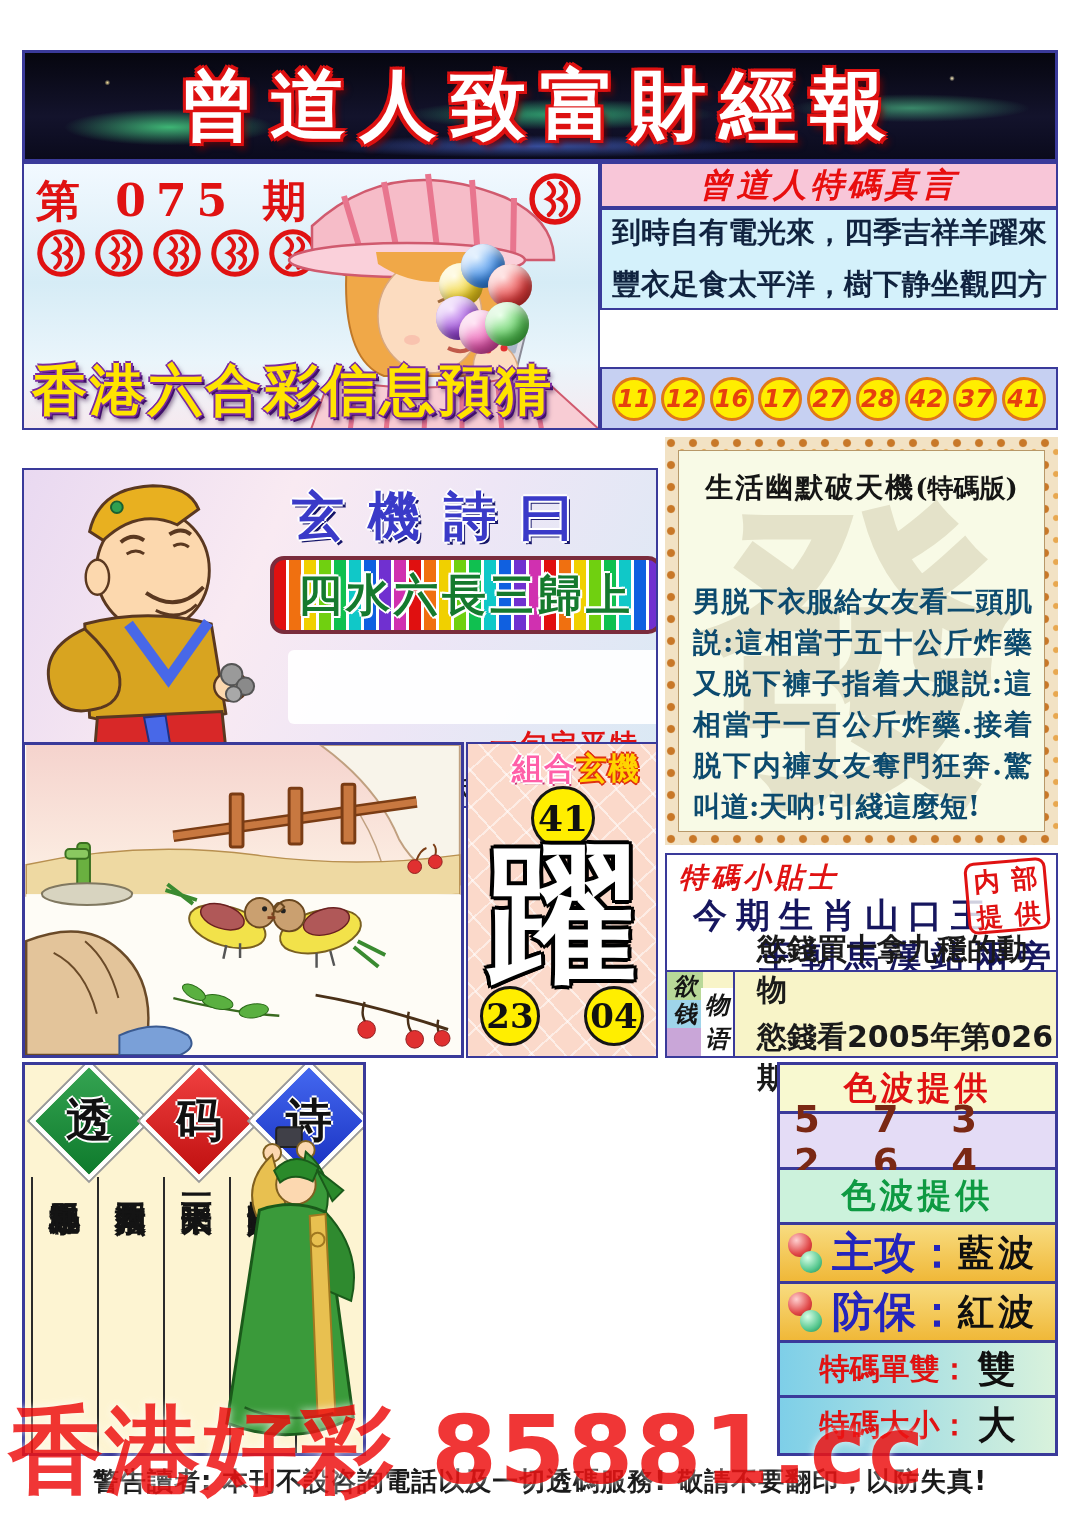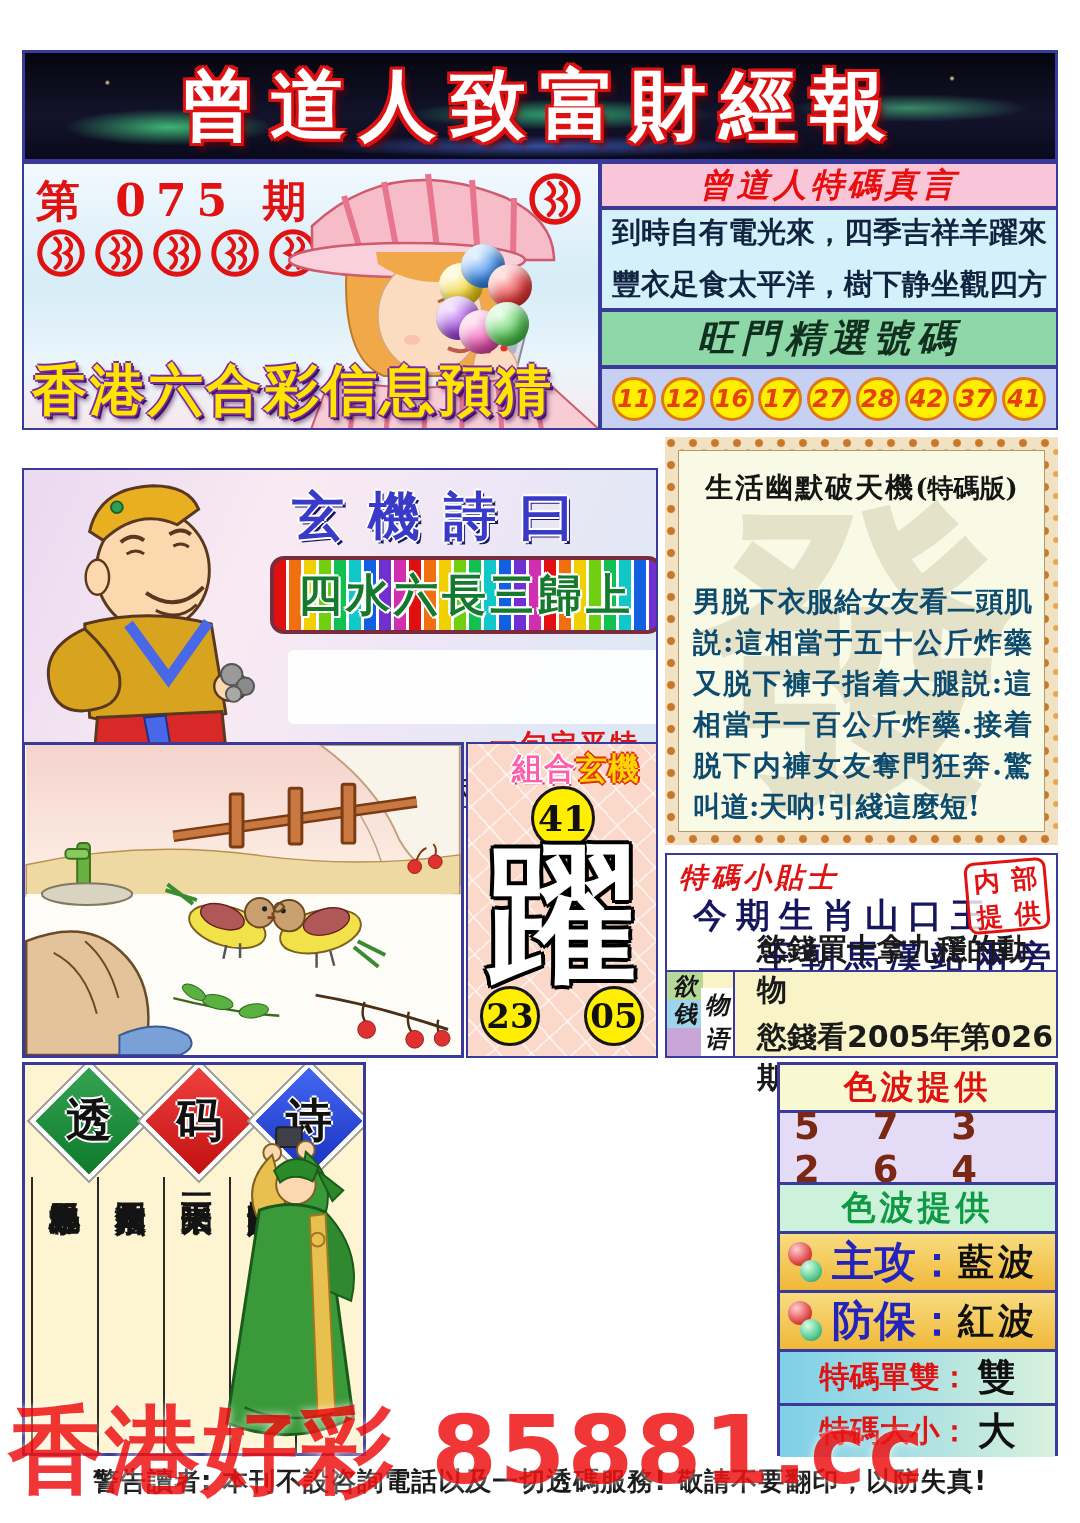--- a/index.html
+++ b/index.html
@@ -149,21 +149,21 @@
     color:#111;font-weight:bold;font-size:35px;display:flex;align-items:center;justify-content:center;}
   #luckyInner{position:absolute;width:100%;top:146px;text-align:center;color:#e01212;font-weight:bold;font-size:44px;letter-spacing:18px;white-space:nowrap;}
   #luckyL1{position:absolute;width:100%;top:216px;text-align:center;color:#141414;font-weight:bold;font-size:38px;letter-spacing:12px;white-space:nowrap;}
   #luckyL2{position:absolute;width:100%;top:280px;text-align:center;color:#141414;font-weight:bold;font-size:38px;letter-spacing:12px;white-space:nowrap;}
   #luckyGift{position:absolute;width:100%;top:340px;text-align:center;color:#e01212;font-weight:bold;font-size:42px;letter-spacing:10px;white-space:nowrap;}
 
   
   #stack{left:777px;top:1062px;width:281px;height:394px;display:flex;flex-direction:column;background:#fff;}
   .srow{border-bottom:3px solid #3a3a9a;display:flex;align-items:center;justify-content:center;box-sizing:border-box;}
   #sr0{height:50px;background:#f8f9d0;color:#e01212;font-weight:bold;font-size:33px;letter-spacing:4px;}
-  #sr1{height:72px;background:#e4dcf6;color:#7a2814;font-weight:bold;font-size:37px;letter-spacing:20px;padding-left:14px;}
+  #sr1{height:56px;background:#e4dcf6;color:#7a2814;font-weight:bold;font-size:37px;letter-spacing:20px;padding-left:14px;}
   #sr2{height:56px;background:#ccf2dc;color:#0e9a42;font-weight:bold;font-size:34px;letter-spacing:4px;}
   #sr3,#sr4{height:60px;background:linear-gradient(180deg,#f8dc80,#f0b838);justify-content:flex-start;padding-left:8px;}
   #sr5,#sr6{height:56px;background:linear-gradient(90deg,#7ecfe8,#d9f2dc);}
   #sr6{border-bottom:none;}
   .wlabel{color:#2424bc;font-weight:bold;font-size:42px;}
   .wvalue{color:#101010;font-weight:900;font-size:36px;letter-spacing:4px;}
   .plabel{color:#e01212;font-weight:bold;font-size:30px;}
   .pvalue{color:#101010;font-weight:900;font-size:38px;margin-left:8px;}
   .ballpair{position:relative;width:36px;height:44px;margin-right:8px;flex:none;}
   .ballpair .rb{position:absolute;left:0;top:2px;width:24px;height:24px;border-radius:50%;
@@ -256,21 +256,20 @@
     <span class="ball" style="left:461px;top:138px;background:radial-gradient(circle at 35% 30%,#e0ffe0,#58c858 60%,#188818);"></span>
 
     <div id="caption" class="abs">香港六合彩信息預猜</div>
   </div>
 
   <div id="band1" class="band flexc">曾道人特碼真言</div>
   <div id="band2" class="band">
     <div>到時自有電光來，四季吉祥羊躍來</div>
     <div>豐衣足食太平洋，樹下静坐觀四方</div>
   </div>
-  <div id="band3" class="band flexc">旺門精選號碼</div>
   <div id="band4" class="band">
     <span class="numcircle">11</span>
     <span class="numcircle">12</span>
     <span class="numcircle">16</span>
     <span class="numcircle">17</span>
     <span class="numcircle">27</span>
     <span class="numcircle">28</span>
     <span class="numcircle">42</span>
     <span class="numcircle">37</span>
     <span class="numcircle">41</span>
@@ -380,21 +379,21 @@
     </svg>
   </div>
 
   <div id="combo" class="panel">
     <div id="comboTitle">
       <span class="a">組合</span><span class="b">玄機</span>
     </div>
     <div id="combo41" class="ycircle serif">41</div>
     <div id="comboChar" class="serif">躍</div>
     <div id="combo23" class="ycircle serif">23</div>
-    <div id="combo08" class="ycircle serif">05</div>
+    <div id="combo08" class="ycircle serif">04</div>
   </div>
 
   <div id="tips" class="panel">
     <div id="tipsTitle" class="abs serif">特碼小貼士</div>
     <div id="tipsLine1" class="abs serif">今期生肖山口王</div>
     <div id="tipsLine2" class="abs serif">王朝馬漢站兩旁</div>
     <div id="tipsStamp" class="abs serif">
       <span>内</span>
       <span>部</span>
       <span>提</span>

